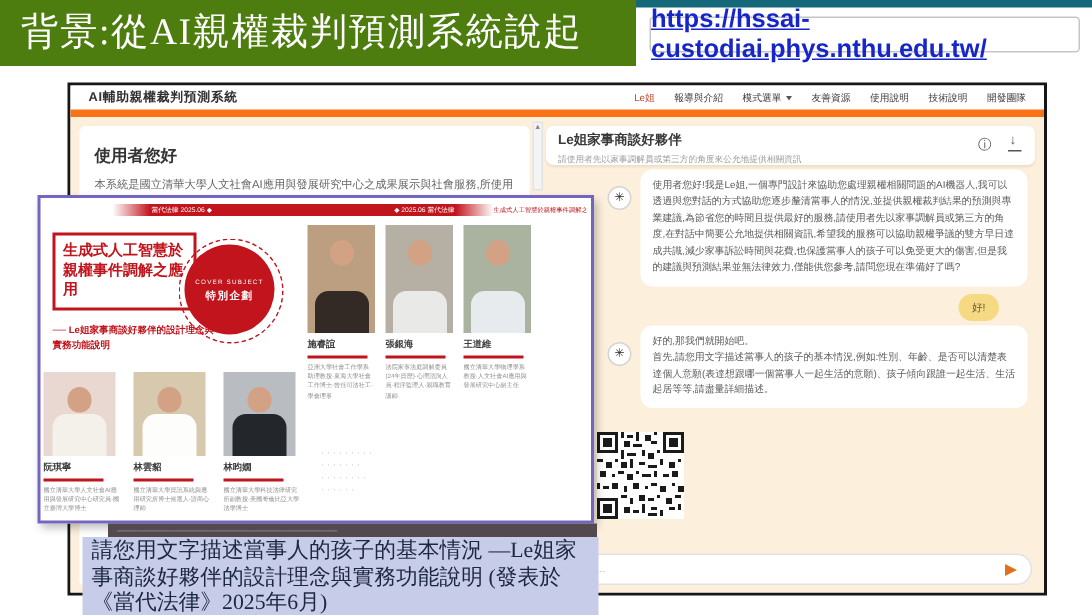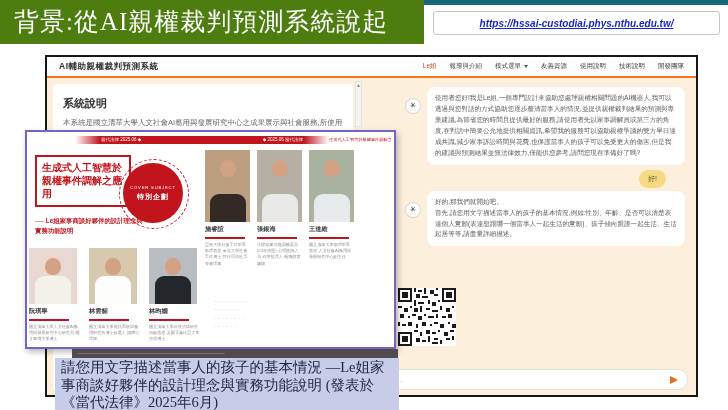--- a/index.html
+++ b/index.html
@@ -5,25 +5,25 @@
   html,body{margin:0;padding:0;}
   body{width:728px;height:410px;position:relative;overflow:hidden;background:#fff;
        font-family:"Liberation Sans","DejaVu Sans",sans-serif;}
   
   .top-strip{position:absolute;left:0;top:0;width:728px;height:5px;background:#15687a;}
   .banner{position:absolute;left:0;top:0;width:424px;height:44px;background:#4d7c0f;color:#fff;
           font-family:"Liberation Serif","DejaVu Serif",serif;font-size:25px;line-height:44px;
           padding-left:14px;letter-spacing:1px;box-sizing:border-box;white-space:nowrap;}
   .url-box{position:absolute;left:433px;top:11px;width:285px;height:22px;border:1px solid #c6c6c6;
            border-radius:3px;background:#fff;display:flex;align-items:center;justify-content:center;}
-  .url-box a{color:#1726c9;font-size:10px;font-weight:bold;text-decoration:underline;font-style:italic;}
+  .url-box a{color:#1726c9;font-size:17px;font-weight:bold;text-decoration:underline;}
   
   .site{position:absolute;left:45px;top:55px;width:653px;height:342px;background:#fff;
         border:2px solid #161616;box-sizing:border-box;z-index:1;}
-  .navbar{position:absolute;left:0;top:0;right:0;height:21px;background:#fff;border-bottom:2px solid #f97316;
+  .navbar{position:absolute;left:0;top:0;right:0;height:21px;background:#fff;border-bottom:5px solid #f97316;
           display:flex;align-items:center;justify-content:space-between;padding:0 12px;box-sizing:border-box;}
   .brand{font-size:8.5px;font-weight:bold;color:#303030;letter-spacing:.5px;}
   .nav{display:flex;align-items:center;gap:13px;font-size:6.5px;color:#3c3c3c;}
   .nav span{cursor:default;white-space:nowrap;display:flex;align-items:center;gap:2px;}
   .nav .hot{color:#c0492c;}
   .chev{width:0;height:0;border-left:2.5px solid transparent;border-right:2.5px solid transparent;
         border-top:3px solid #555;display:inline-block;margin-left:1px;}
   .sitebody{position:absolute;left:0;top:21px;right:0;bottom:0;background:#fcf0dc;}
   
   .lpanel{position:absolute;left:6px;top:6px;width:300px;bottom:4px;background:#fff;border-radius:4px;}
@@ -123,28 +123,36 @@
           <i class="chev"></i>
         </span>
       <span>友善資源</span>
       <span>使用說明</span>
       <span>技術說明</span>
       <span>開發團隊</span>
     </div>
   </div>
   <div class="sitebody">
     <div class="lpanel">
-      <h1>系統說明</h1>
+      <h1>使用者您好</h1>
       <p>本系統是國立清華大學人文社會AI應用與發展研究中心之成果展示與社會服務,所使用的AI模型</p>
     </div>
     <div class="scrollbar">
       <span class="up">▲</span>
       <span class="thumb"></span>
     </div>
     <div class="chat">
+      <div class="chat-head">
+        <div class="chat-title">Le姐家事商談好夥伴</div>
+        <div class="chat-sub">請使用者先以家事調解員或第三方的角度來公允地提供相關資訊</div>
+        <div class="head-icons">
+          <span class="i-info">ⓘ</span>
+          <span class="i-dl"></span>
+        </div>
+      </div>
       <div class="msg-row">
         <span class="avatar">✳</span>
         <div class="bubble">使用者您好!我是Le姐,一個專門設計來協助您處理親權相關問題的AI機器人,我可以透過與您對話的方式協助您逐步釐清當事人的情況,並提供親權裁判結果的預測與專業建議,為節省您的時間且提供最好的服務,請使用者先以家事調解員或第三方的角度,在對話中簡要公允地提供相關資訊,希望我的服務可以協助親權爭議的雙方早日達成共識,減少家事訴訟時間與花費,也保護當事人的孩子可以免受更大的傷害,但是我的建議與預測結果並無法律效力,僅能供您參考,請問您現在準備好了嗎?</div>
       </div>
       <div class="row-user">
         <div class="bubble-user">好!</div>
       </div>
       <div class="msg-row">
         <span class="avatar">✳</span>
         <div class="bubble">好的,那我們就開始吧。

